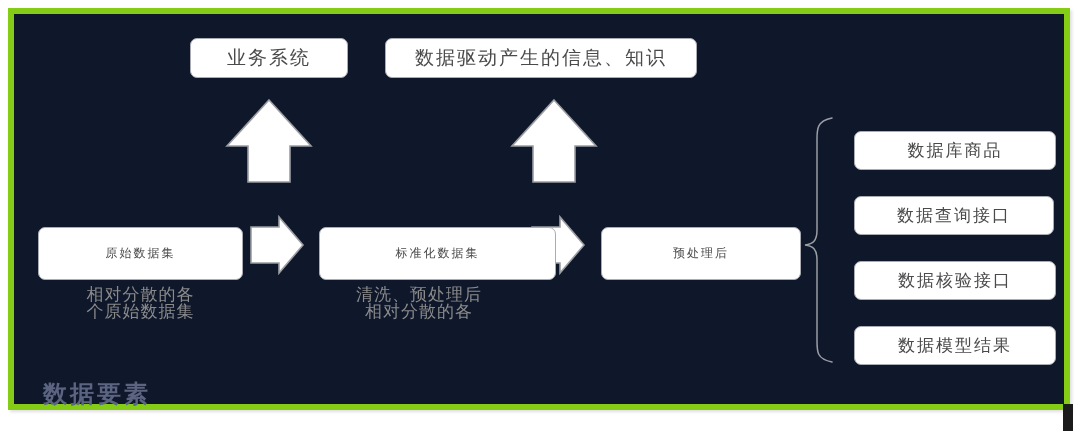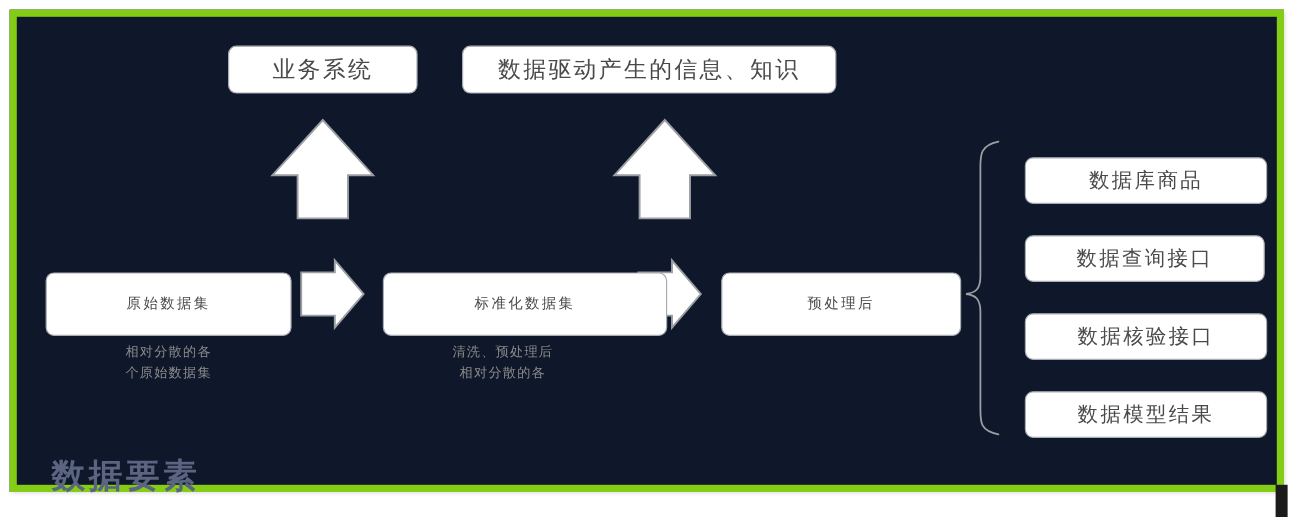--- a/index.html
+++ b/index.html
@@ -59,21 +59,21 @@
   #node-data-insights   { left: 371px; top: 24px;  width: 312px; height: 40px; }
 
   
   #node-raw-dataset      { left: 24px;  top: 213px; width: 205px; height: 53px; }
   #node-standard-dataset { left: 305px; top: 213px; width: 237px; height: 53px; }
   #node-data-product     { left: 587px; top: 213px; width: 200px; height: 53px; }
 
   
   .caption {
     position: absolute;
-    font-size: 11px;
+    font-size: 17px;
     line-height: 17px;
     color: #8b8b8b;
     text-align: center;
     letter-spacing: 1px;
     white-space: pre-line;
     font-family: Liberation Serif, serif;
   }
   #caption-raw-dataset      { left: 24px;  top: 272px; width: 205px; }
   #caption-standard-dataset { left: 305px; top: 272px; width: 200px; }
   #caption-data-product     { left: 587px; top: 272px; width: 200px; }
@@ -104,21 +104,21 @@
     stroke: #9b9ea3;
     stroke-width: 1.5;
     stroke-linecap: round;
   }
 
   
   #diagram-title {
     position: absolute;
     left: 29px;
     top: 364px;
-    font-size: 28px;
+    font-size: 24px;
     letter-spacing: 3px;
     color: #5b6480;
     font-family: "Liberation Serif", "DejaVu Serif", serif;
     font-weight: 600;
   }
 </style>
 </head>
 <body>
 
 <div id="diagram-frame">

